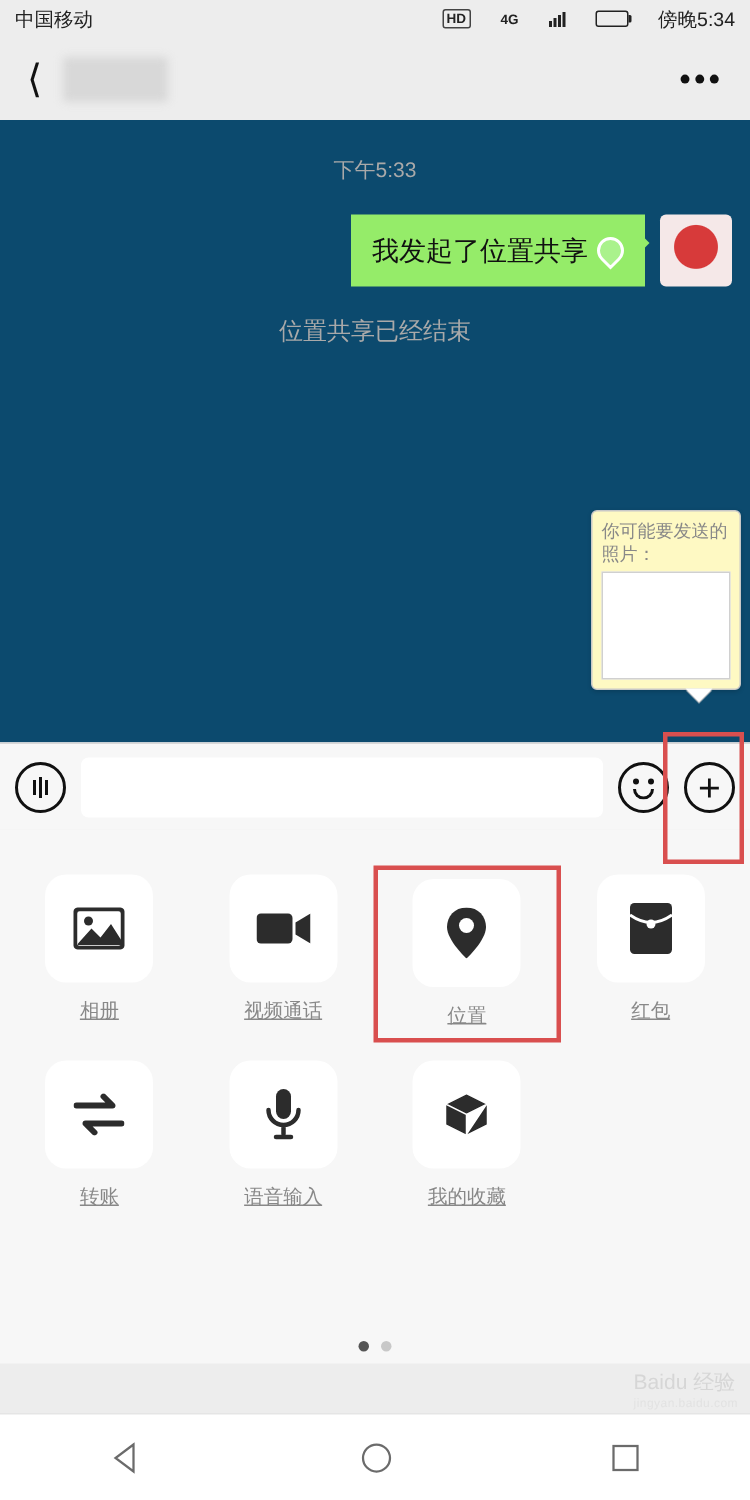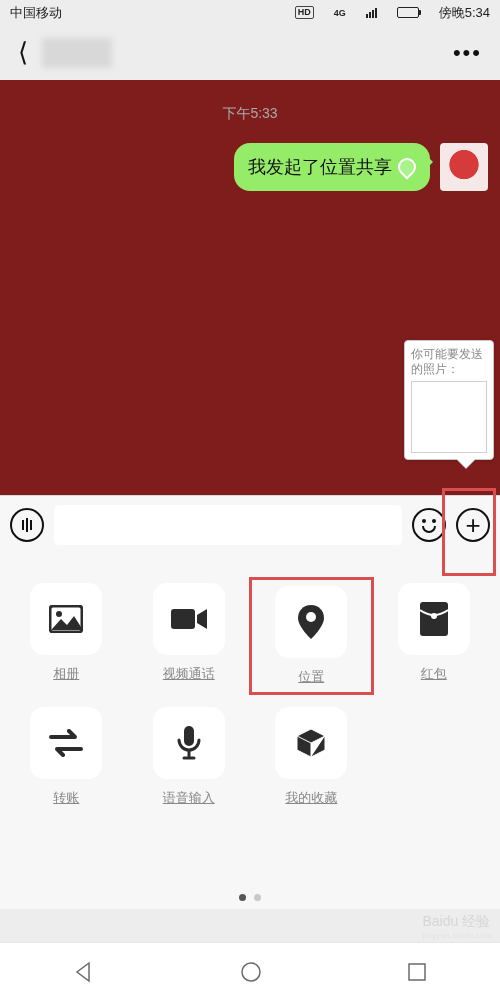--- a/index.html
+++ b/index.html
@@ -16,30 +16,30 @@
     .battery { width: 22px; height: 11px; border: 1px solid #222; border-radius: 2px; position: relative; }
     .battery::after { content:""; position:absolute; right:-3px; top:2px; width:2px; height:5px; background:#222; border-radius:0 1px 1px 0; }
     .battery-fill { height:100%; width:70%; background:#222; }
 
     .nav-bar { height: 55px; display: flex; align-items: center; justify-content: space-between; padding: 0 10px; background: #ededed; }
     .back-chevron { font-size: 26px; color: #111; padding: 4px 8px; }
     .contact-name { width: 70px; height: 30px; background: #d8d8d8; border-radius: 2px; margin-left: 6px; filter: blur(3px); }
     .nav-title-wrap { display: flex; align-items: center; flex: 1; }
     .dots { font-size: 22px; letter-spacing: 2px; padding: 4px 8px; color: #111; }
 
-    .chat-area { height: 415px; background: #7f1d1d; padding-top: 25px; }
+    .chat-area { height: 415px; background: #0c4a6e; padding-top: 25px; }
     .timestamp { text-align: center; color: #a9a9a9; font-size: 14px; margin-bottom: 20px; }
     .msg-row { display: flex; justify-content: flex-end; align-items: flex-start; padding: 0 12px; gap: 10px; }
-    .bubble { background: #95ec69; color: #111; padding: 12px 14px; border-radius: 16px; font-size: 18px; display: flex; align-items: center; gap: 6px; position: relative; }
+    .bubble { background: #95ec69; color: #111; padding: 12px 14px; border-radius: 0; font-size: 18px; display: flex; align-items: center; gap: 6px; position: relative; }
     .bubble::after { content:""; position:absolute; right:-8px; top:14px; border:5px solid transparent; border-left-color:#95ec69; }
     .loc-pin { width:18px; height:18px; border-radius:50% 50% 50% 0; background:#aaf28c; border:2px solid #fff; transform:rotate(-45deg); display:flex; align-items:center; justify-content:center;}
     .avatar { width: 48px; height: 48px; border-radius: 4px; background: radial-gradient(circle at 50% 45%, #d73a3a 0 40%, #f5e8e8 42% 100%); }
     .system-msg { text-align: center; color: #a9a9a9; font-size: 16px; margin-top: 20px; }
 
-    .photo-tip { position: absolute; right: 6px; top: 340px; width: 90px; background: #ffffff; border: 1px solid #c8c8c8; border-radius: 4px; padding: 6px; box-shadow: 0 1px 3px rgba(0,0,0,0.15); }
+    .photo-tip { position: absolute; right: 6px; top: 340px; width: 100px; background: #fef9c3; border: 1px solid #c8c8c8; border-radius: 4px; padding: 6px; box-shadow: 0 1px 3px rgba(0,0,0,0.15); }
     .photo-tip-text { font-size: 12px; color: #888; line-height: 15px; }
     .photo-tip-thumb { width: 100%; height: 72px; border: 1px solid #d0d0d0; margin-top: 4px; background: #fff; }
     .photo-tip::after { content:""; position:absolute; bottom:-9px; right:18px; width:0; height:0; border:9px solid transparent; border-top-color:#fff; border-bottom:none; filter: drop-shadow(0 1px 0 #c8c8c8); }
 
     .input-bar { height: 58px; background: #f7f7f7; border-top: 1px solid #d8d8d8; display: flex; align-items: center; padding: 0 10px; gap: 10px; }
     .circ-icon { width: 34px; height: 34px; border: 2px solid #111; border-radius: 50%; display:flex; align-items:center; justify-content:center; flex-shrink:0; }
     .voice-wave { display:flex; gap:2px; align-items:center; }
     .voice-wave span { width:2px; background:#111; }
     .voice-wave span:nth-child(1){height:10px} .voice-wave span:nth-child(2){height:14px} .voice-wave span:nth-child(3){height:10px}
     .text-input { flex:1; height: 40px; background: #fff; border-radius: 5px; border:none; }
@@ -101,20 +101,21 @@
 
 <div class="chat-area">
   <div class="timestamp">下午5:33</div>
   <div class="msg-row">
     <div class="bubble">
       <span>我发起了位置共享</span>
       <span class="loc-pin"></span>
     </div>
     <div class="avatar"></div>
   </div>
+  <div class="system-msg">位置共享已经结束</div>
 </div>
 
 <div class="photo-tip">
   <div class="photo-tip-text">你可能要发送的照片：</div>
   <div class="photo-tip-thumb"></div>
 </div>
 
 <div class="input-bar">
   <div class="circ-icon">
     <span class="voice-wave">

